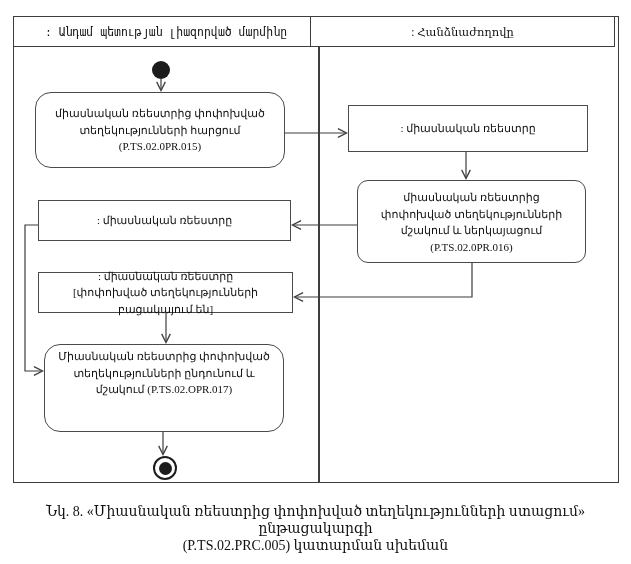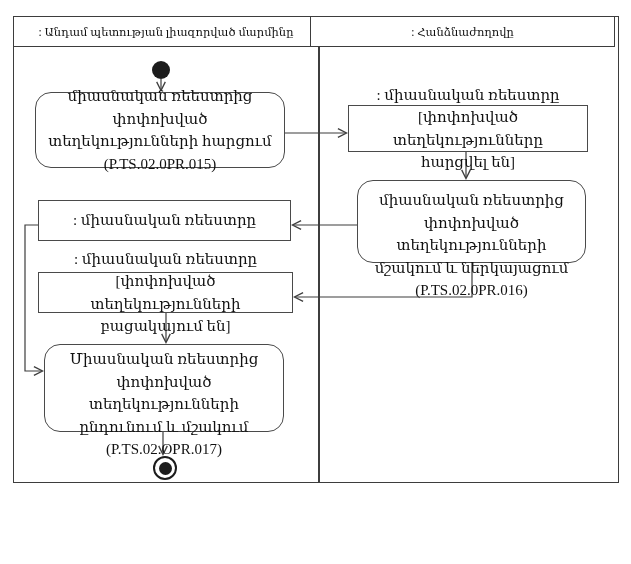--- a/index.html
+++ b/index.html
@@ -16,30 +16,30 @@
     border:1.5px solid #3d3d3d; background:transparent;
   }
   .lane-sep { position:absolute; left:318px; top:16px; width:1.5px; height:467px; background:#3d3d3d; }
 
   .lane-header {
     position:absolute; top:16px; height:31px;
     border:1.5px solid #3d3d3d;
     display:flex; align-items:center; justify-content:center;
     font-size:11.5px; background:#ffffff;
   }
-  .lane-header.left  { left:13px;  width:306px; }
+  .lane-header.left  { left:13px;  width:306px;font-family:Liberation Mono, monospace; }
   .lane-header.right { left:310px; width:305px; }
 
   svg.edges { position:absolute; left:0; top:0; width:631px; height:564px; }
   svg.edges path { fill:none; stroke:#3d3d3d; stroke-width:1.2; }
 
   .node {
     position:absolute; background:#ffffff; border:1.2px solid #4a4a4a;
     display:flex; flex-direction:column; align-items:center; justify-content:center;
-    text-align:center; font-size:15px; line-height:1.5; padding:3px 12px;
+    text-align:center; font-size:11px; line-height:1.5; padding:3px 12px;font-family:Liberation Serif, serif;
   }
   .activity { border-radius:16px; }
 
   .start-node {
     position:absolute; left:152px; top:61px; width:18px; height:18px;
     border-radius:50%; background:#1c1c1c;
   }
   .end-node {
     position:absolute; left:153px; top:456px; width:24px; height:24px;
     border-radius:50%; border:2px solid #1c1c1c; background:#ffffff;
@@ -83,38 +83,39 @@
   </svg>
 
   <div class="start-node"></div>
 
   <div class="node activity" style="left:35px; top:92px; width:250px; height:76px;">
     <span>միասնական ռեեստրից փոփոխված տեղեկությունների հարցում (P.TS.02.0PR.015)</span>
   </div>
 
   <div class="node" style="left:348px; top:105px; width:240px; height:47px;">
     <span>: միասնական ռեեստրը</span>
-    <span>[փոփոխված տեղեկությունները հարցվել են]</span>
   </div>
 
-  <div class="node activity" style="left:357px; top:180px; width:229px; height:83px; justify-content:flex-start; padding-top:8px;">
+  <div class="node activity" style="left:357px; top:180px; width:229px; height:83px; justify-content:flex-start; padding-top:8px;border-radius:11px;">
     <span>միասնական ռեեստրից փոփոխված տեղեկությունների մշակում և ներկայացում (P.TS.02.0PR.016)</span>
   </div>
 
   <div class="node" style="left:38px; top:200px; width:253px; height:41px;">
     <span>: միասնական ռեեստրը</span>
   </div>
 
   <div class="node" style="left:38px; top:272px; width:255px; height:41px;">
     <span>: միասնական ռեեստրը</span>
     <span>[փոփոխված տեղեկությունների բացակայում են]</span>
   </div>
 
   <div class="node activity" style="left:44px; top:344px; width:240px; height:88px; justify-content:flex-start; ">
     <span>Միասնական ռեեստրից փոփոխված տեղեկությունների ընդունում և մշակում (P.TS.02.OPR.017)</span>
   </div>
 
   <div class="end-node">
     <div class="dot"></div>
   </div>
 
+  <div class="caption l1">Նկ. 8. «Միասնական ռեեստրից փոփոխված տեղեկությունների ստացում» ընթացակարգի</div>
+  <div class="caption l2">(P.TS.02.PRC.005) կատարման սխեման</div>
 
 </div>
 
 </body></html>

